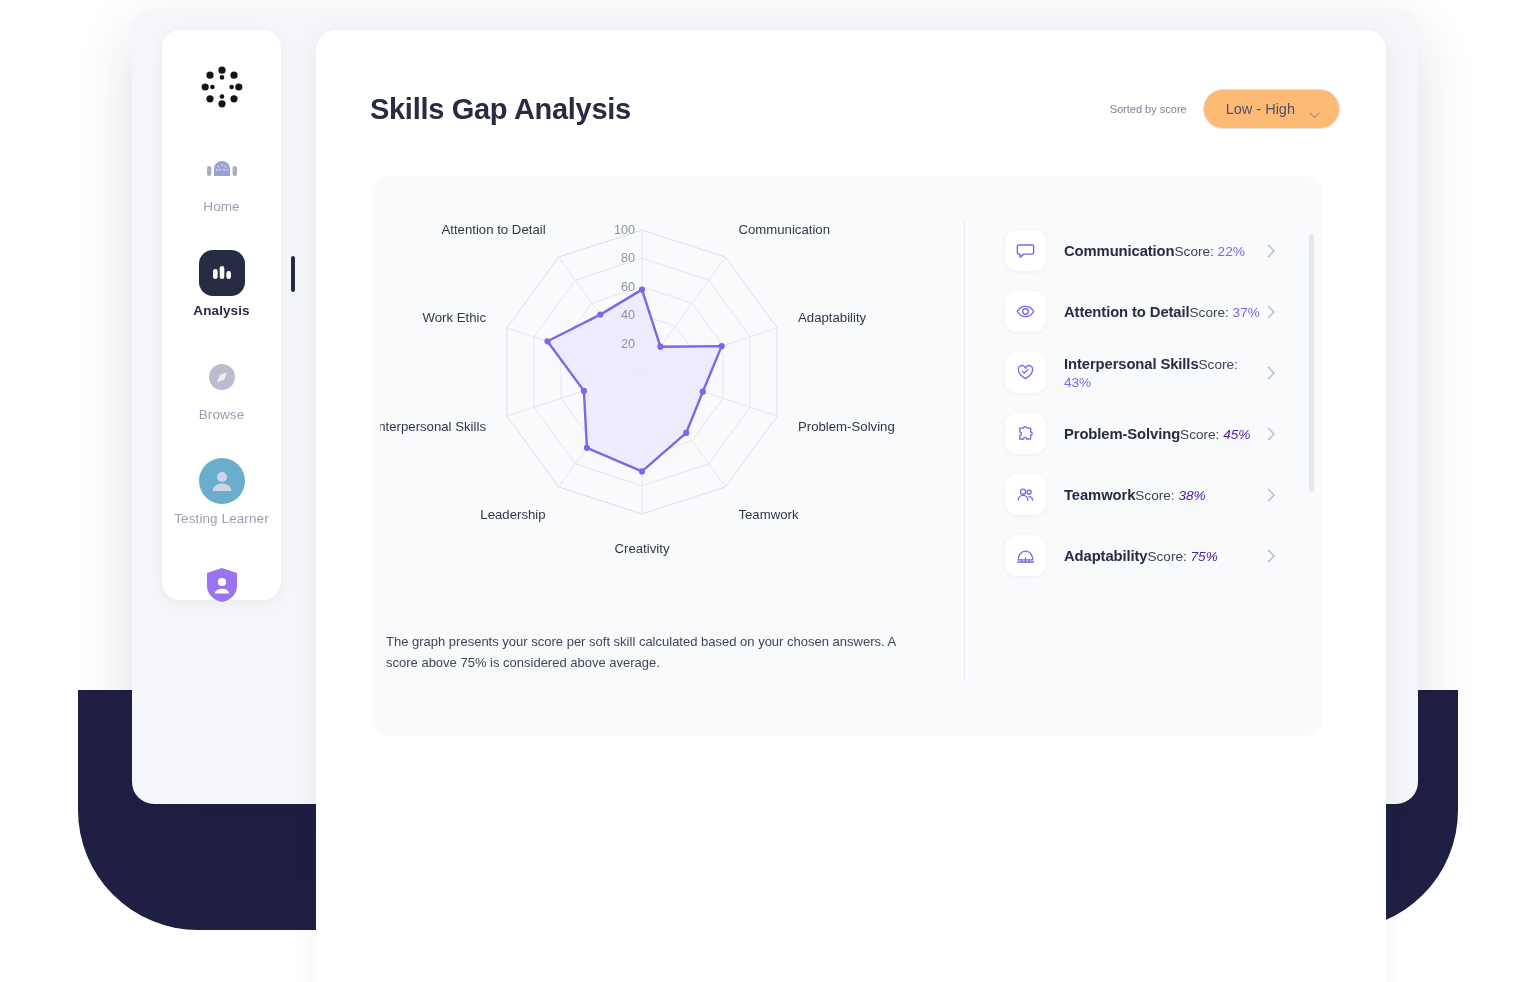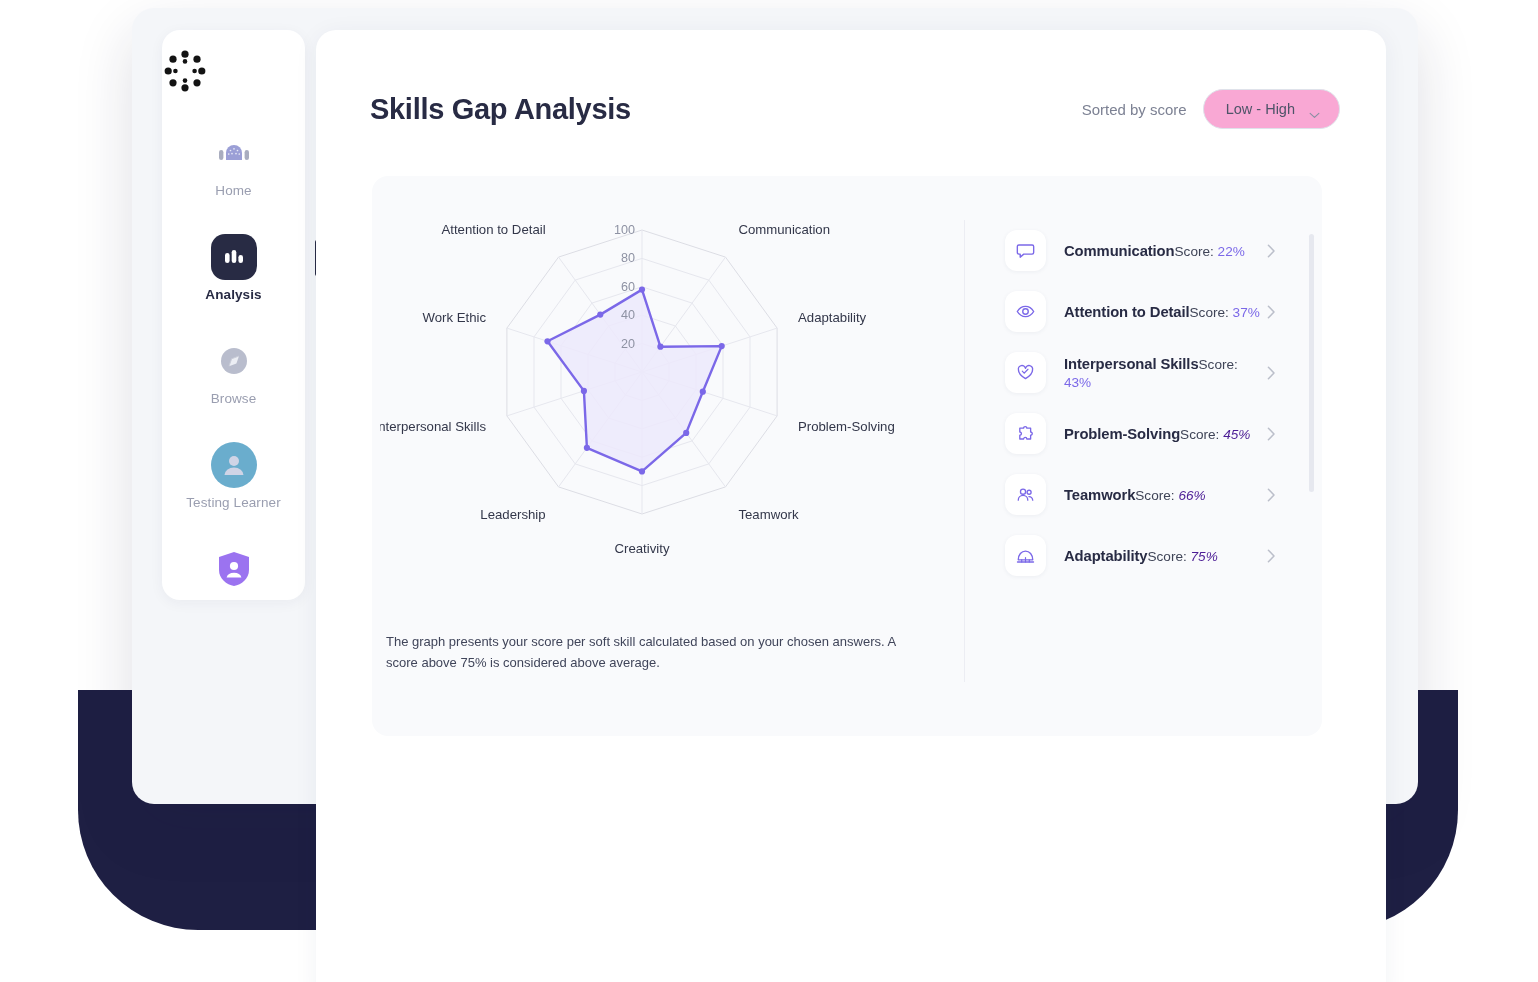--- a/index.html
+++ b/index.html
@@ -48,29 +48,29 @@
     background: #f4f6f9;
     border-radius: 22px;
     box-shadow: 0 24px 60px rgba(30,31,67,0.14);
   }
 
   
   .sidebar {
     position: absolute;
     left: 30px;
     top: 22px;
-    width: 143px;
+    width: 119px;
     height: 570px;
     background: #ffffff;
     border-radius: 18px;
     box-shadow: 0 3px 14px rgba(40,45,80,0.05);
     display: flex;
     flex-direction: column;
-    align-items: flex-start;
-    padding-top: 18px;
+    align-items: center;
+    padding-top: 34px;
   }
 
   .brand-logo { width: 46px; height: 46px; display: block; }
 
   .nav-item {
     margin-top: 36px;
     width: 100%;
     display: flex;
     flex-direction: column;
     align-items: center;
@@ -124,29 +124,29 @@
     height: 54px;
     display: flex; align-items: center; justify-content: space-between;
   }
   .page-title {
     font-size: 29px;
     font-weight: 700;
     color: #282b44;
     letter-spacing: -0.3px;
   }
   .sort-area { display: flex; align-items: center; gap: 16px; }
-  .sort-label { font-size: 15px; color: #7c8193; }
+  .sort-label { font-size: 11px; color: #7c8193; }
   .sort-select {
     display: flex; align-items: center; gap: 14px;
     border: 1px solid #dfe2ea;
     border-radius: 26px;
     padding: 11px 19px 11px 22px;
     font-size: 14.5px;
     color: #4e5468;
-    background: #f9a8d4;
+    background: #fdba74;
     cursor: pointer;
   }
   .chev-down {
     width: 11px; height: 7px;
     display: inline-block;
   }
 
   
   .panel {
     position: absolute;
@@ -467,21 +467,21 @@
                 </div>
                 <div class="skill-row">
                   <span class="skill-icon">
                     <svg viewBox="0 0 20 20" width="19" height="19">
                       <circle cx="7.4" cy="7" r="2.7" fill="none" stroke="#7b68e8" stroke-width="1.4"></circle>
                       <circle cx="13.8" cy="7.6" r="2.1" fill="none" stroke="#7b68e8" stroke-width="1.4"></circle>
                       <path d="M2.4 16a5 5 0 0 1 10 0" fill="none" stroke="#7b68e8" stroke-width="1.4" stroke-linecap="round"></path>
                       <path d="M13.6 12.2a4.2 4.2 0 0 1 4 3.8" fill="none" stroke="#7b68e8" stroke-width="1.4" stroke-linecap="round"></path>
                     </svg>
                   </span>
-                  <span class="skill-text"><span class="skill-name">Teamwork</span><span class="skill-score"><span>Score:</span> <span class="val-norm">66%</span></span></span>
+                  <span class="skill-text"><span class="skill-name">Teamwork</span><span class="skill-score"><span>Score:</span> <span class="val-norm">38%</span></span></span>
                   <span class="chev-right"><svg viewBox="0 0 9 14" width="9" height="14">
                       <path d="M1.4 1.2 L7 7 L1.4 12.8" fill="none" stroke="#8a8fa2" stroke-width="1.5" stroke-linecap="round" stroke-linejoin="round"></path>
                     </svg></span>
                 </div>
                 <div class="skill-row">
                   <span class="skill-icon">
                     <svg viewBox="0 0 20 20" width="19" height="19">
                       <path d="M2.4 14.6C2.4 9 5.8 5.4 10 5.4s7.6 3.6 7.6 9.2z" fill="none" stroke="#7b68e8" stroke-width="1.45" stroke-linejoin="round"></path>
                       <path d="M1.6 16.8h16.8" stroke="#7b68e8" stroke-width="1.45" stroke-linecap="round"></path>
                       <path d="M6 14.6v2.2M10 12.2v4.6M14 14.6v2.2" stroke="#7b68e8" stroke-width="1.25" stroke-linecap="round"></path>

